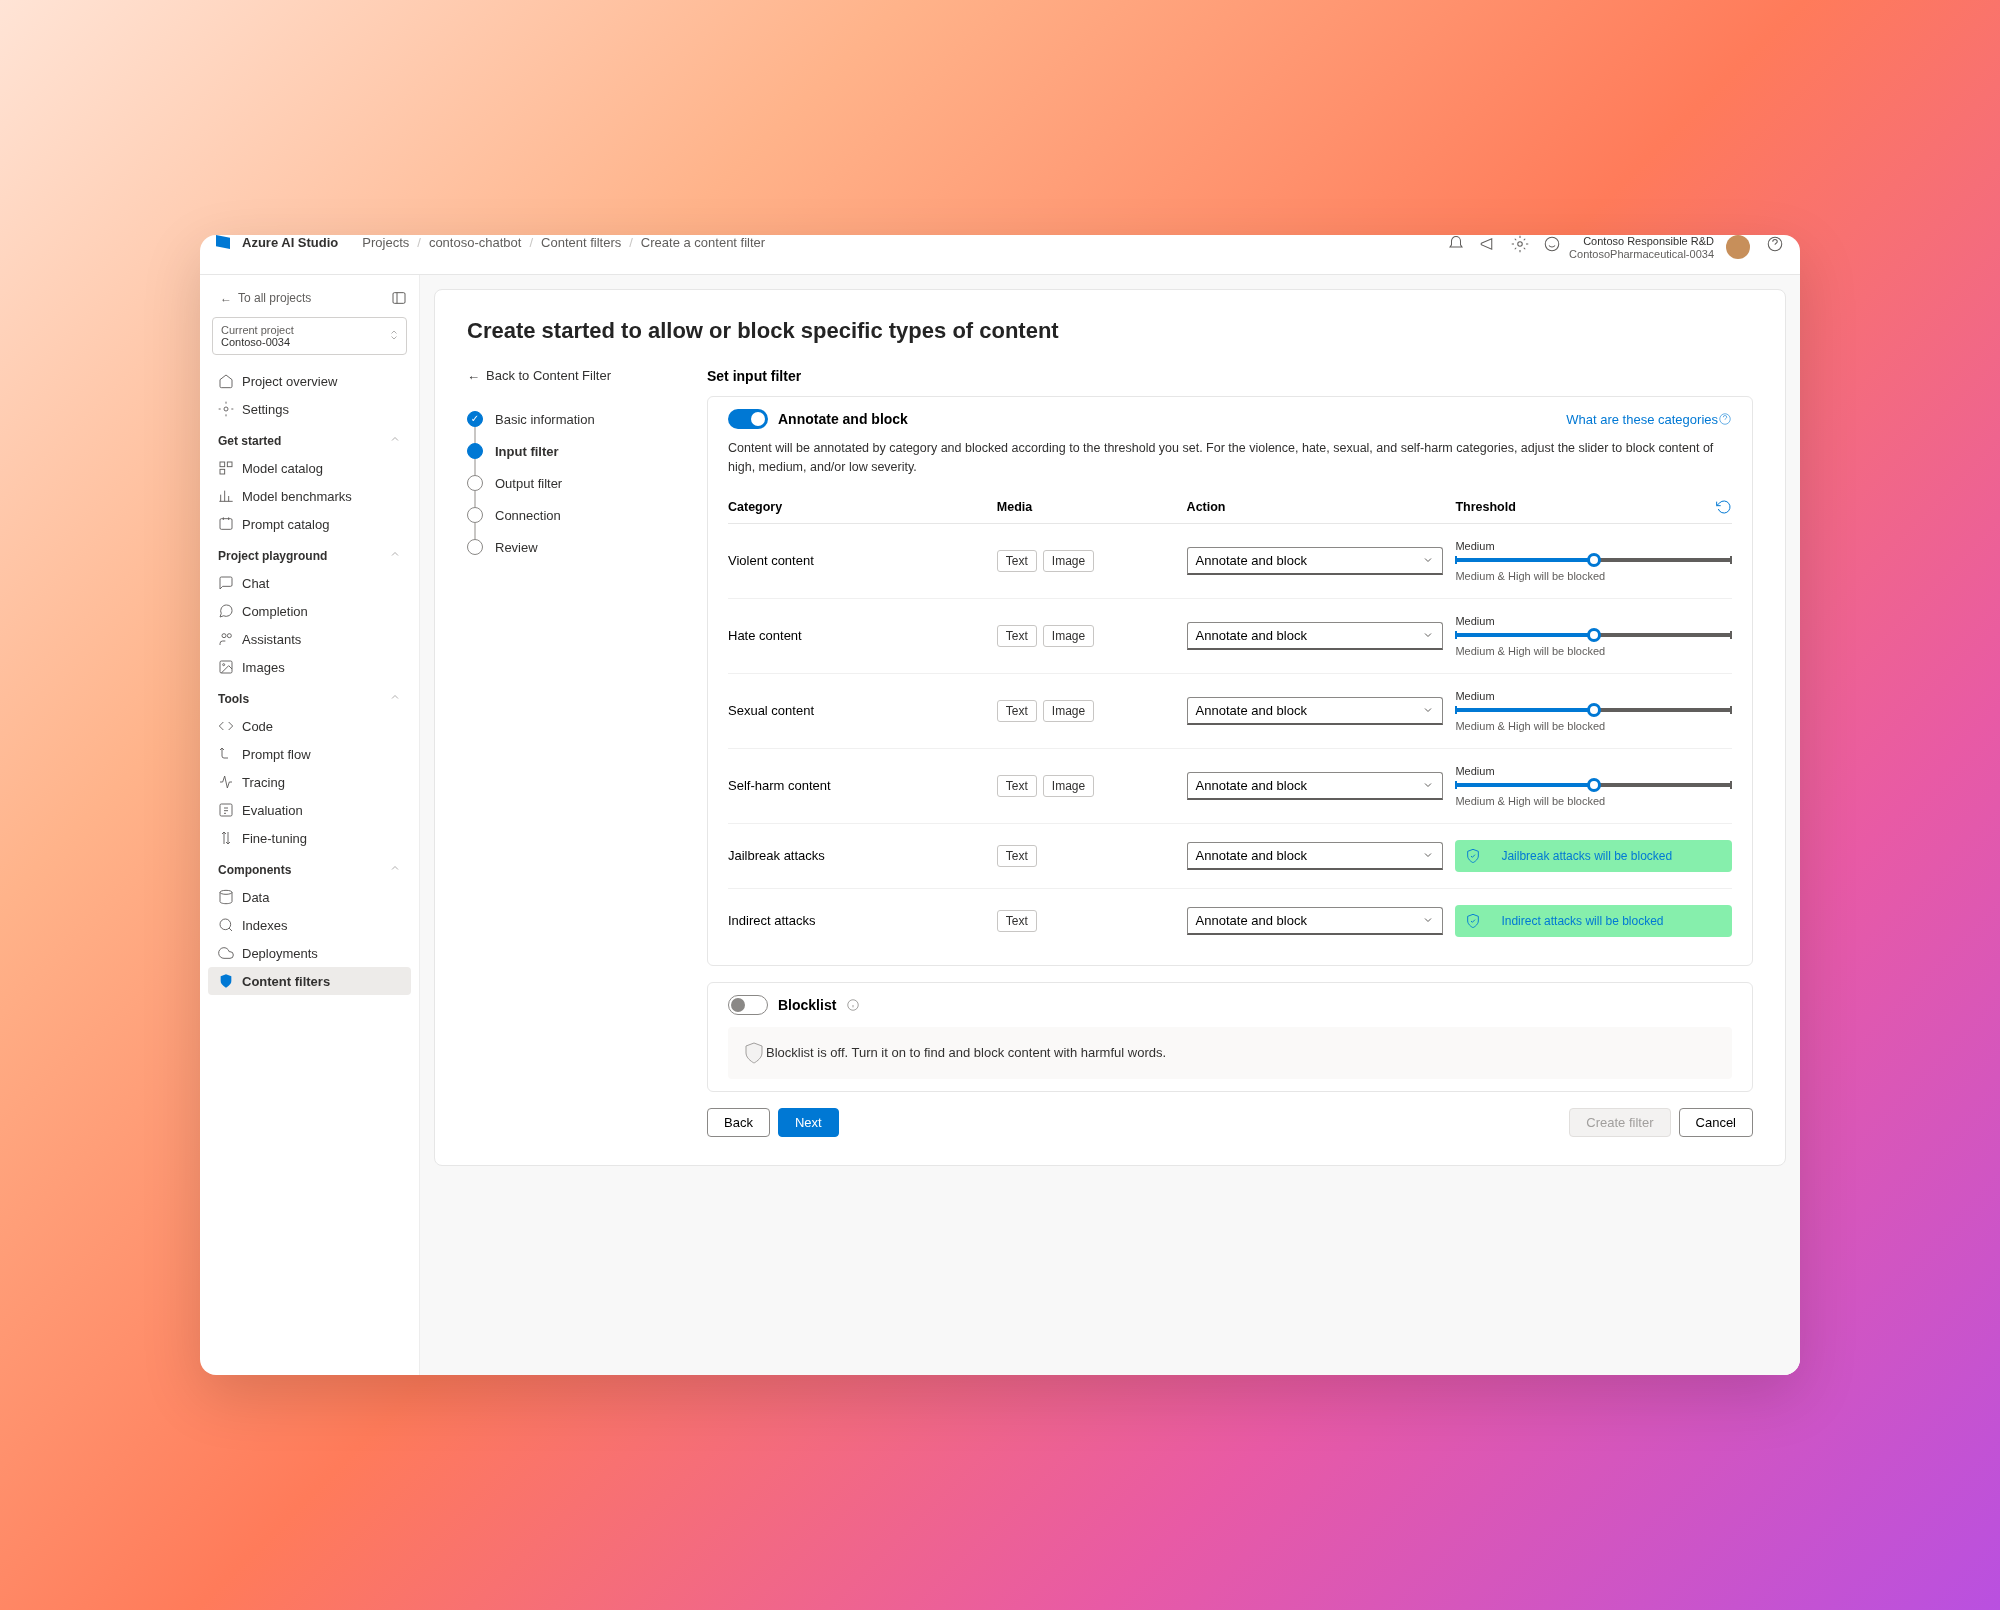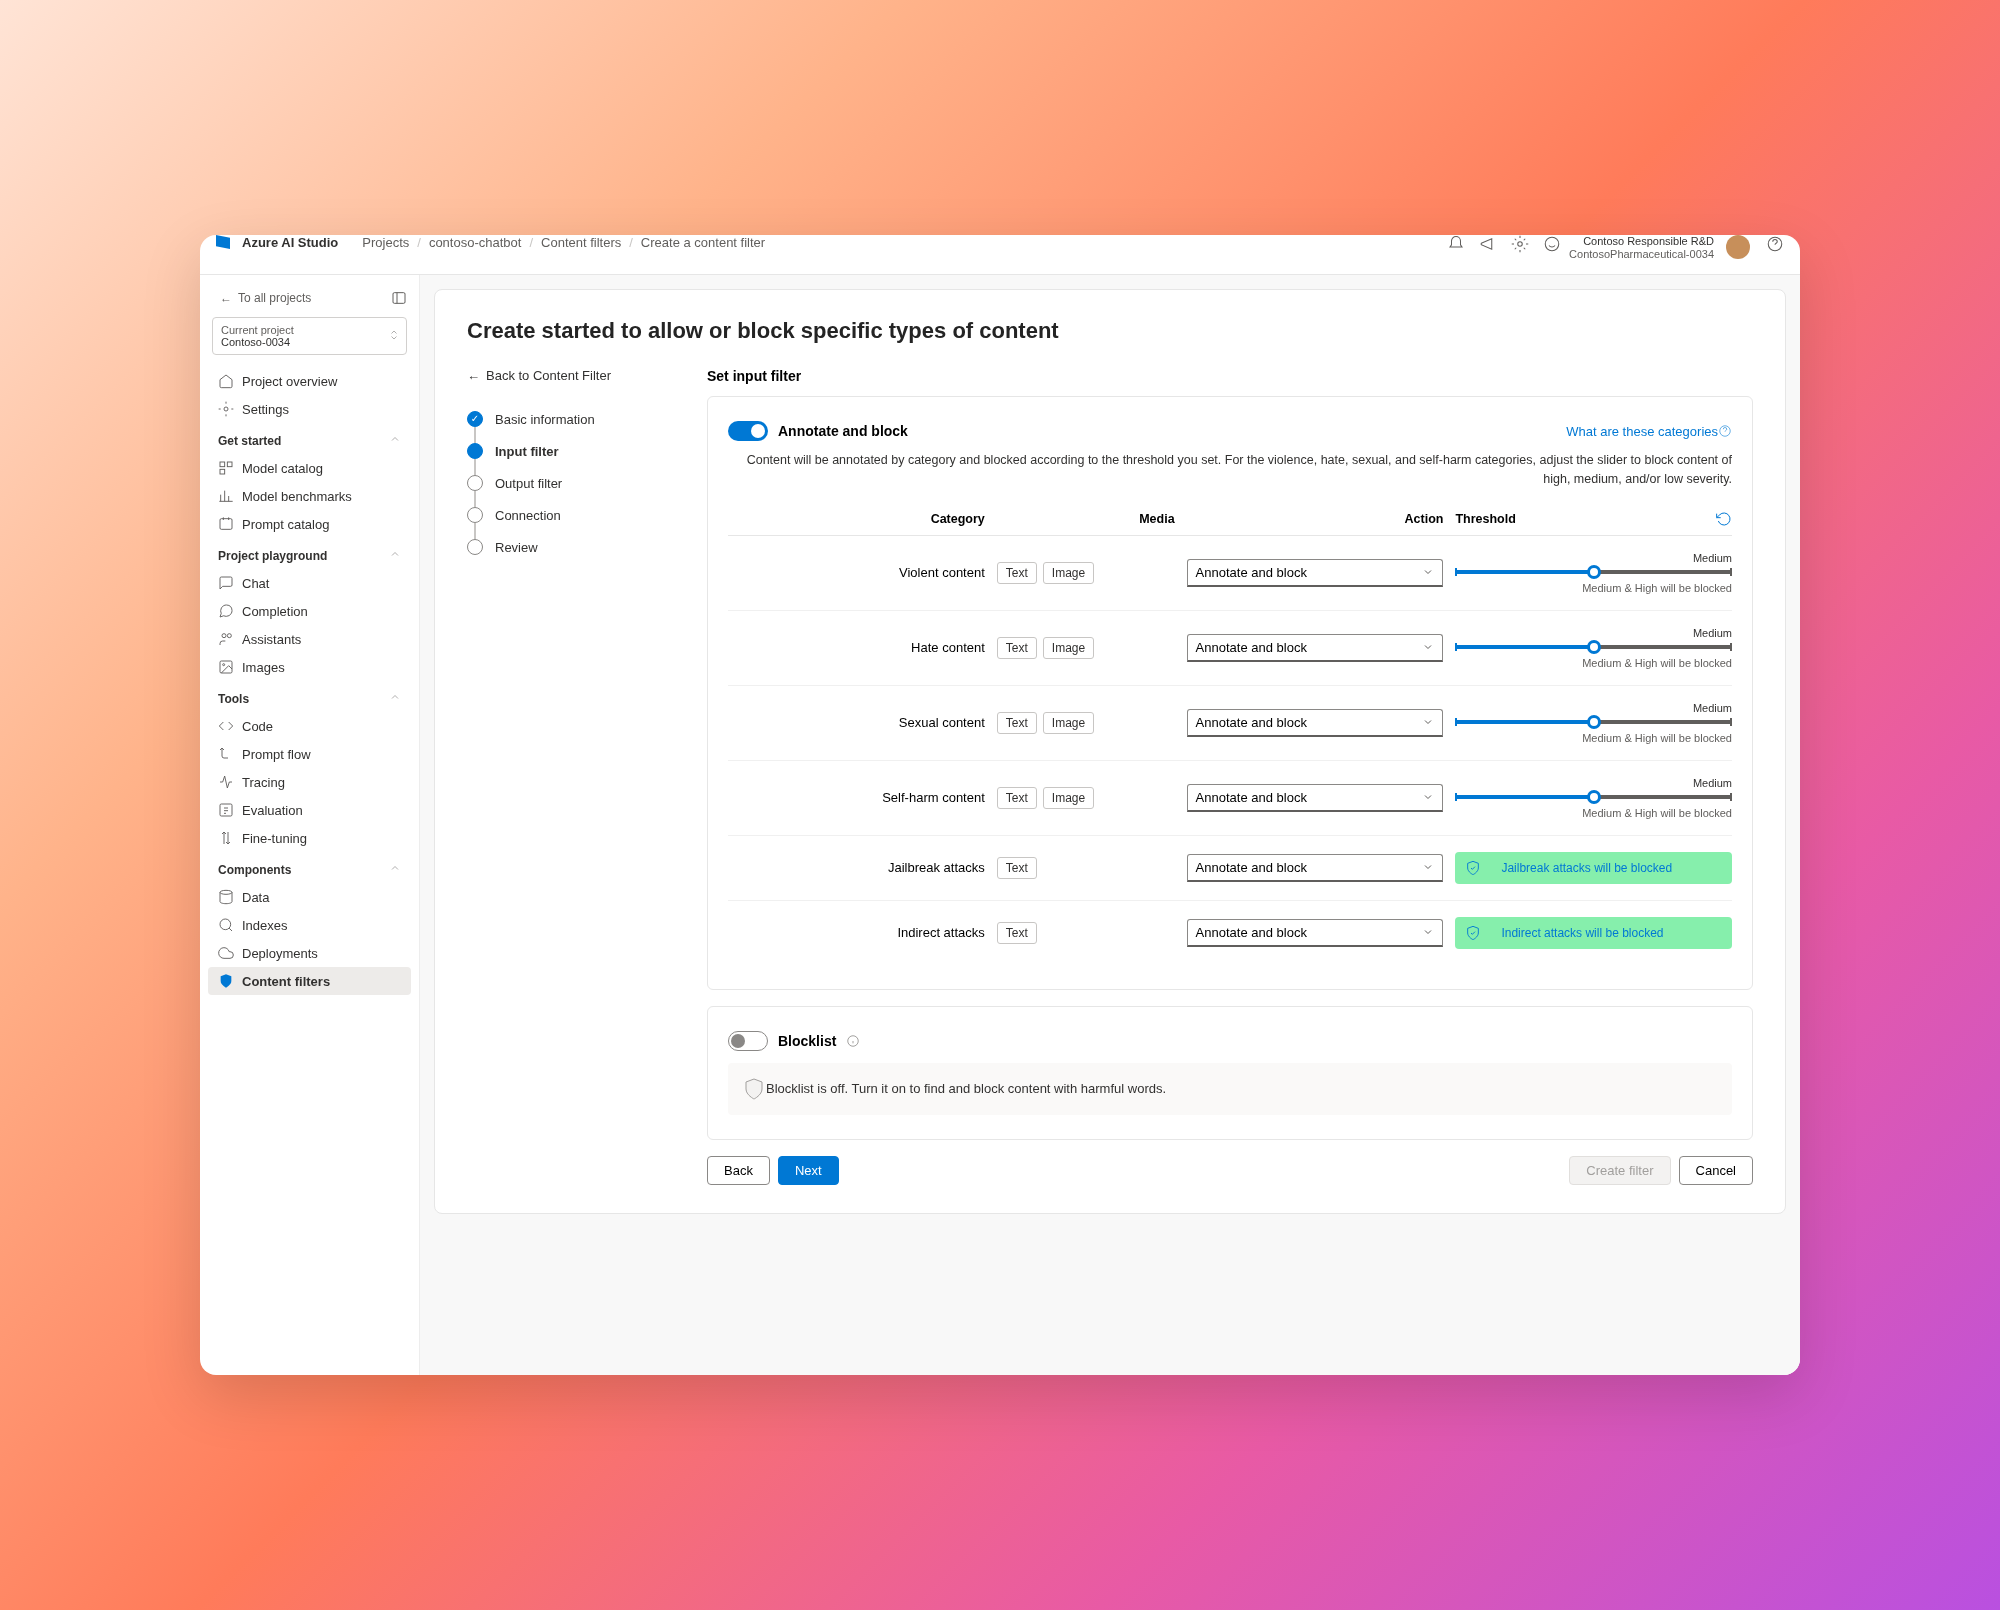--- a/index.html
+++ b/index.html
@@ -60,21 +60,21 @@
 .step { display:flex; align-items:center; gap:12px; font-size:13px; color:#323130; padding: 8px 0; position:relative;}
 .step .dot { width: 16px; height: 16px; border-radius: 50%; border: 1.5px solid #8a8886; background:#fff; flex-shrink:0; z-index:1;}
 .step.done .dot { background: #0078d4; border-color: #0078d4; }
 .step.done .dot::after { content:"✓"; color:#fff; font-size:10px; display:block; text-align:center; line-height:14px;}
 .step.current .dot { background: #0078d4; border-color: #0078d4; width:16px; height:16px;}
 .step.current { font-weight: 600; }
 .steps .line { position:absolute; left:7px; top:24px; width:2px; height:20px; background:#c8c6c4;}
 
 .right-col { flex: 1; }
 h2 { font-size: 14px; font-weight: 600; margin-bottom: 12px; }
-.panel { border: 1px solid #e6e6e6; border-radius: 6px; padding: 24px 20px; margin-bottom: 16px; text-align: right; }
+.panel { border: 1px solid #e6e6e6; border-radius: 6px; padding: 12px 20px; margin-bottom: 16px; }
 .panel-head { display:flex; align-items:center; justify-content:space-between; margin-bottom:10px;}
 .toggle-row { display:flex; align-items:center; gap:10px;}
 .toggle { width: 40px; height: 20px; background: #0078d4; border-radius: 10px; position: relative; cursor:pointer;}
 .toggle::after { content:""; position:absolute; width:14px; height:14px; background:#fff; border-radius:50%; top:3px; right:3px;}
 .toggle.off { background: #fff; border:1px solid #8a8886;}
 .toggle.off::after { left:2px; right:auto; top:2px; background:#8a8886;}
 .panel-title { font-size: 14px; font-weight: 600; }
 .help-link { color: #0078d4; font-size: 13px; display:flex; align-items:center; cursor:pointer;}
 .desc { font-size: 12.5px; color: #323130; line-height: 1.5; margin-bottom: 14px; }
 

